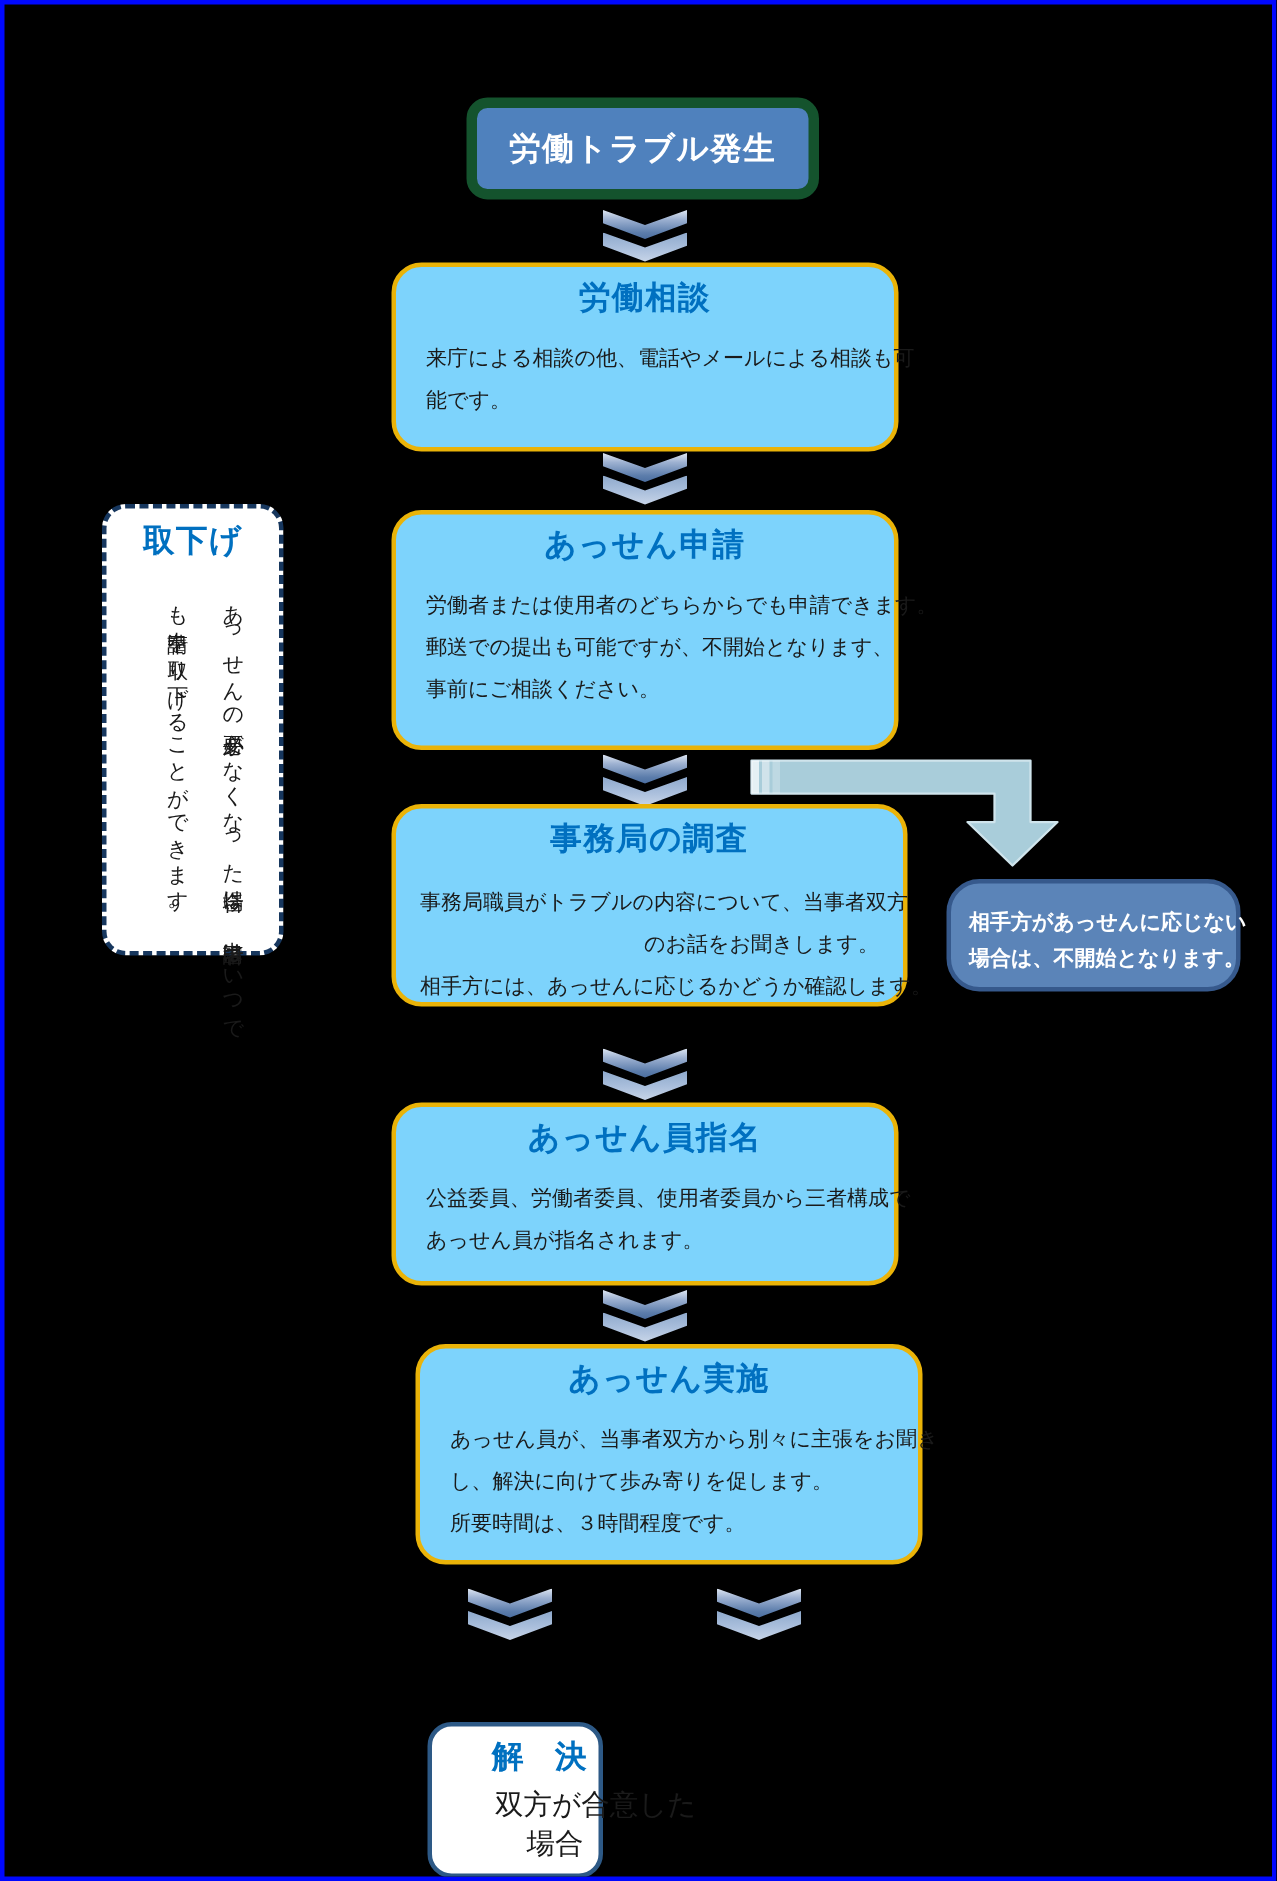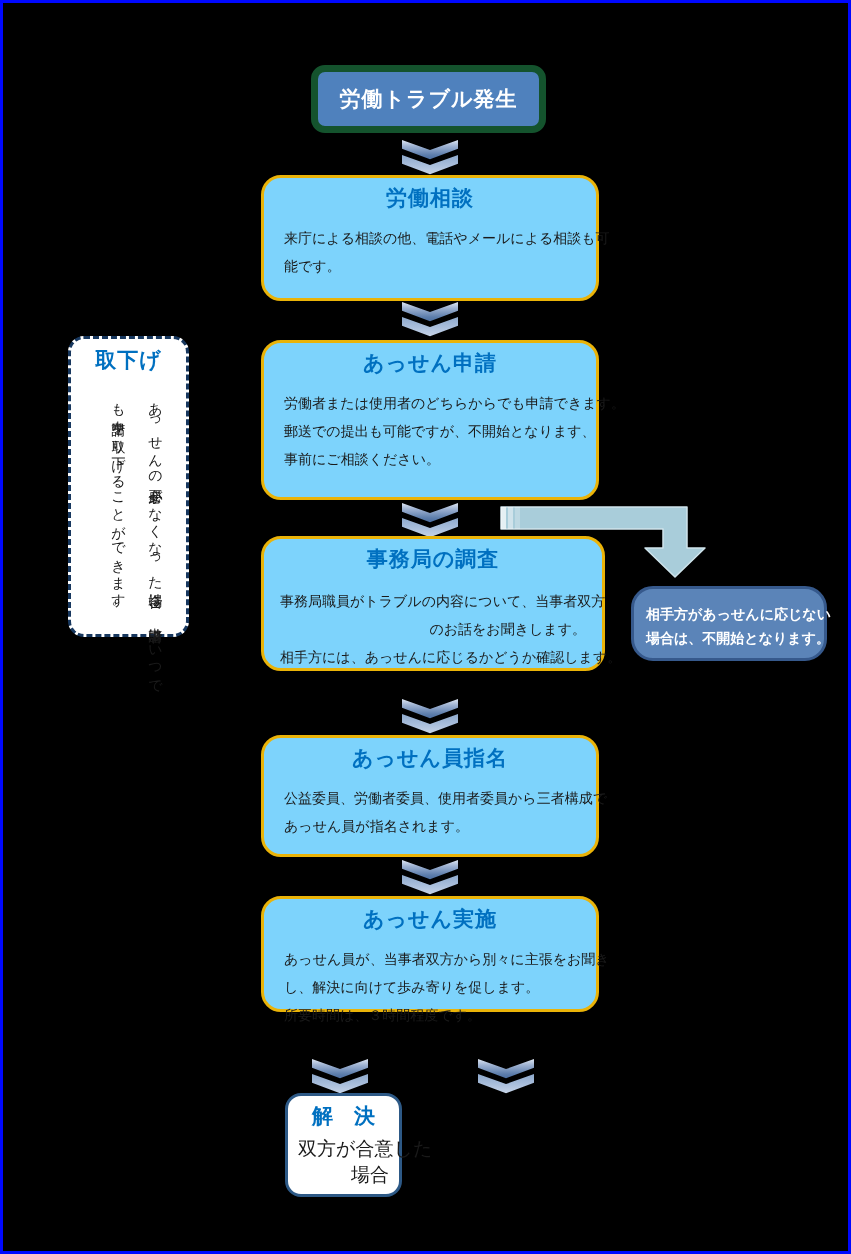--- a/index.html
+++ b/index.html
@@ -142,39 +142,39 @@
       <div class="line">公益委員、労働者委員、使用者委員から三者構成で</div>
       <div class="line">あっせん員が指名されます。</div>
     </div>
   </div>
 
   <div class="chevron" style="left:399px;top:857px;">
     <i class="chev c1"></i>
     <i class="chev c2"></i>
   </div>
 
-  <div class="step" style="left:258px;top:893px;width:338px;height:116px;">
+  <div class="step" style="left:274px;top:893px;width:338px;height:147px;">
     <div class="step-title">あっせん実施</div>
     <div class="step-body">
       <div class="line">あっせん員が、当事者双方から別々に主張をお聞き</div>
       <div class="line">し、解決に向けて歩み寄りを促します。</div>
       <div class="line">所要時間は、３時間程度です。</div>
     </div>
   </div>
 
   <div class="chevron" style="left:309px;top:1056px;">
     <i class="chev c1"></i>
     <i class="chev c2"></i>
   </div>
   <div class="chevron" style="left:475px;top:1056px;">
     <i class="chev c1"></i>
     <i class="chev c2"></i>
   </div>
 
-  <div class="outcome" style="left:282px;top:1090px;width:117px;height:104px;">
+  <div class="outcome" style="left:282px;top:1145px;width:117px;height:104px;padding-left:32px;">
     <div class="o-title">解　決</div>
     <div class="o-body">
       <div class="line">双方が合意した</div>
       <div class="line">場合</div>
     </div>
   </div>
 
 
 </div>
 

